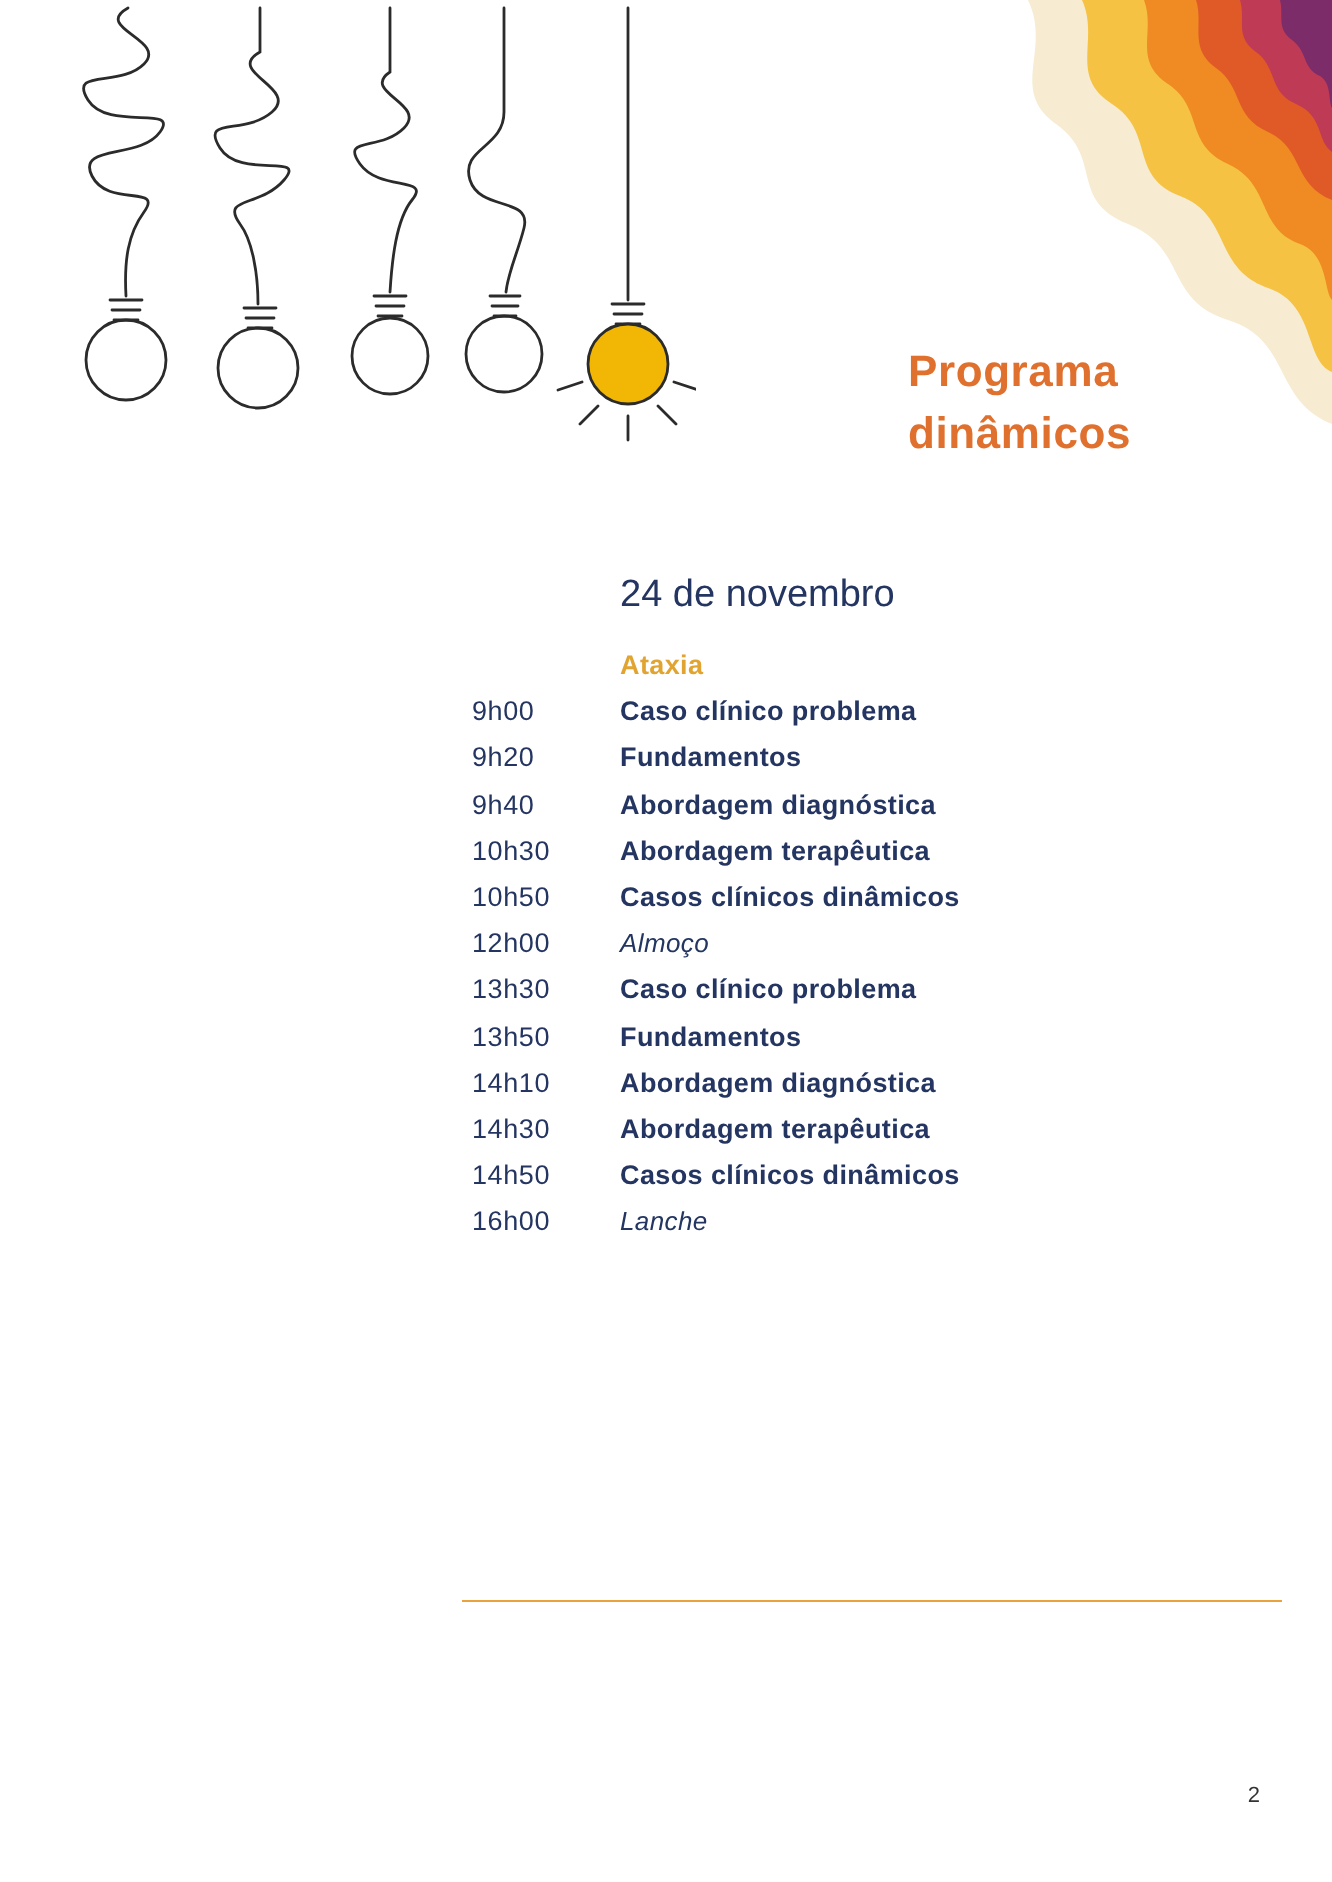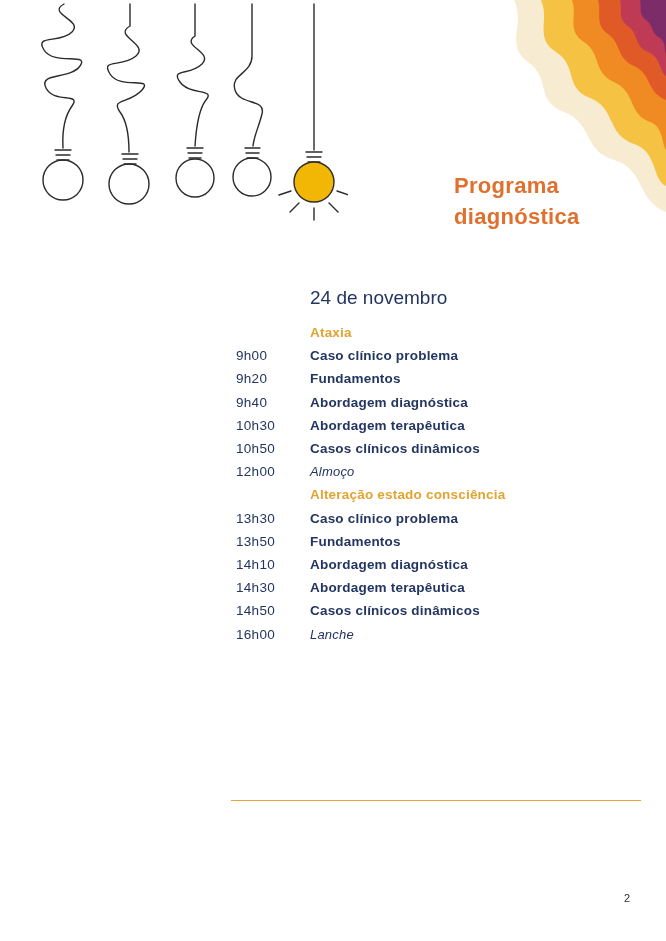--- a/index.html
+++ b/index.html
@@ -70,21 +70,21 @@
     <path fill="var(--wave-0)" d="M28,0 C40,25 18,45 42,62 C66,79 48,100 78,112 C108,124 96,150 128,160 C160,170 150,200 180,212 L180,0 Z"></path>
     <path fill="var(--wave-1)" d="M55,0 C64,20 48,38 70,52 C92,66 78,88 104,98 C130,108 120,134 148,144 C172,152 166,180 180,186 L180,0 Z"></path>
     <path fill="var(--wave-2)" d="M86,0 C92,16 80,30 98,42 C116,54 106,72 128,82 C150,92 142,114 164,122 C178,127 176,146 180,150 L180,0 Z"></path>
     <path fill="var(--wave-3)" d="M112,0 C116,12 108,24 122,34 C136,44 130,58 148,66 C166,74 160,92 180,100 L180,0 Z"></path>
     <path fill="var(--wave-4)" d="M134,0 C137,10 131,18 142,26 C153,34 148,46 162,52 C176,58 172,70 180,76 L180,0 Z"></path>
     <path fill="var(--wave-5)" d="M154,0 C156,8 152,14 160,20 C168,26 165,34 174,38 C180,42 178,50 180,54 L180,0 Z"></path>
   </svg>
 
   <div class="title">
     <div>Programa</div>
-    <div>diagnóstica</div>
+    <div>dinâmicos</div>
   </div>
 
   <div class="date-header">24 de novembro</div>
 
   <div class="schedule" id="schedule">
       <div class="row section gap">
         <span class="time"></span>
         <span class="label">Ataxia</span>
       </div>
       <div class="row bold">
@@ -103,24 +103,20 @@
         <span class="time">10h30</span>
         <span class="label">Abordagem terapêutica</span>
       </div>
       <div class="row bold">
         <span class="time">10h50</span>
         <span class="label">Casos clínicos dinâmicos</span>
       </div>
       <div class="row italic">
         <span class="time">12h00</span>
         <span class="label">Almoço</span>
-      </div>
-      <div class="row section">
-        <span class="time"></span>
-        <span class="label">Alteração estado consciência</span>
       </div>
       <div class="row bold">
         <span class="time">13h30</span>
         <span class="label">Caso clínico problema</span>
       </div>
       <div class="row bold">
         <span class="time">13h50</span>
         <span class="label">Fundamentos</span>
       </div>
       <div class="row bold">

